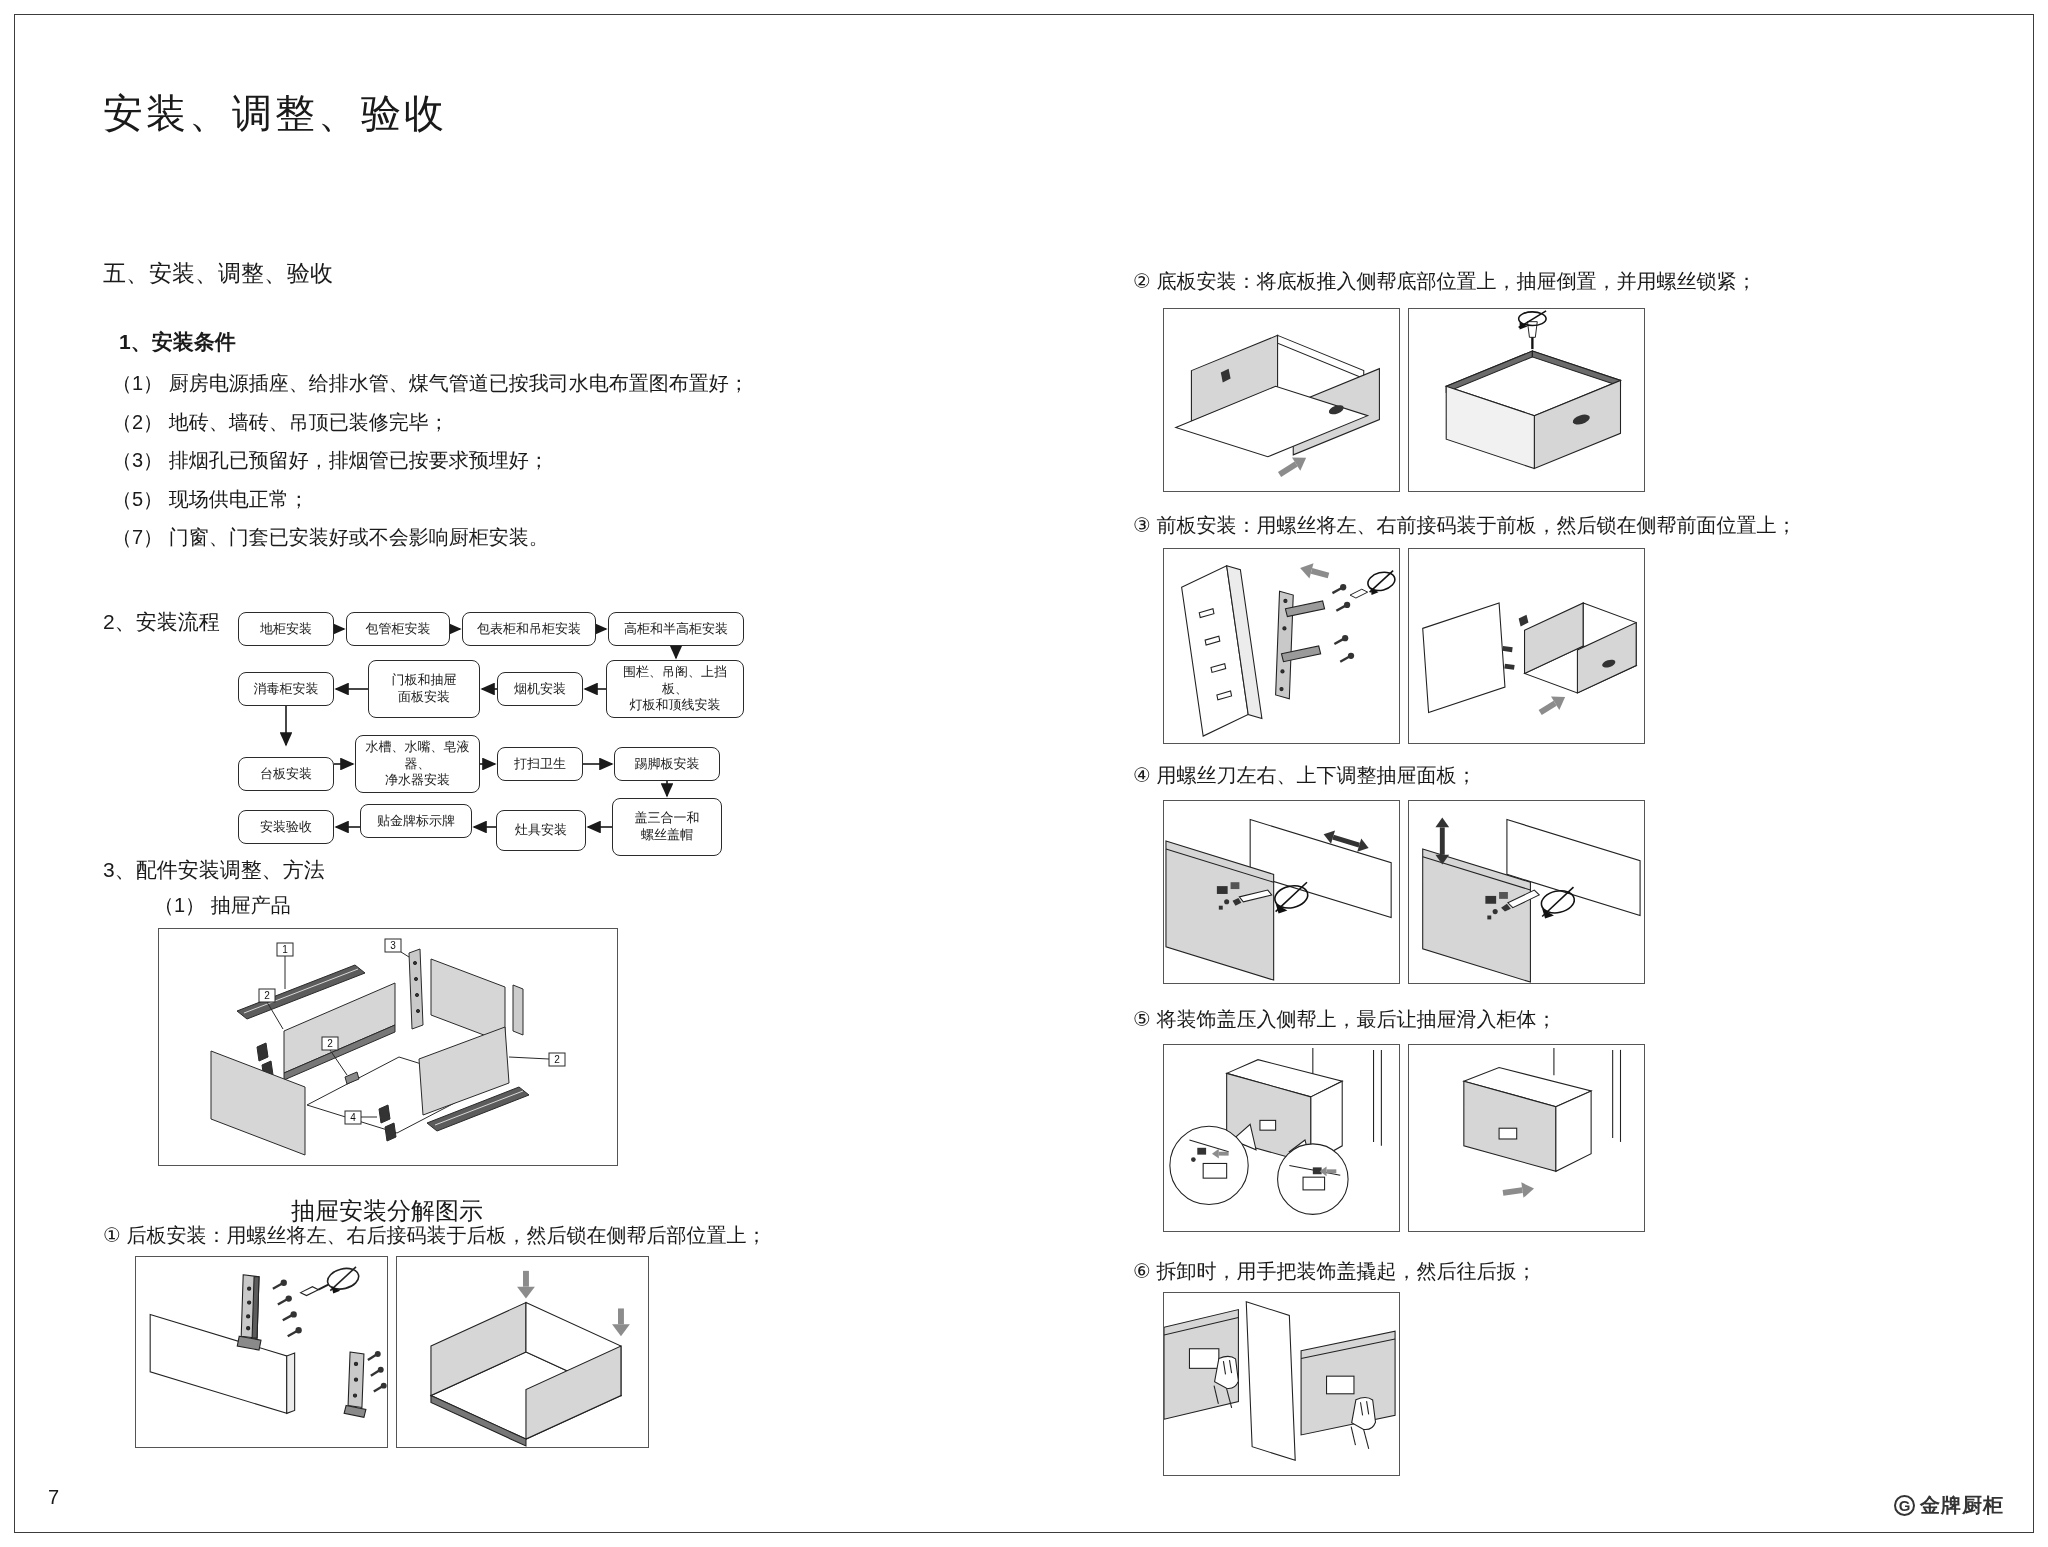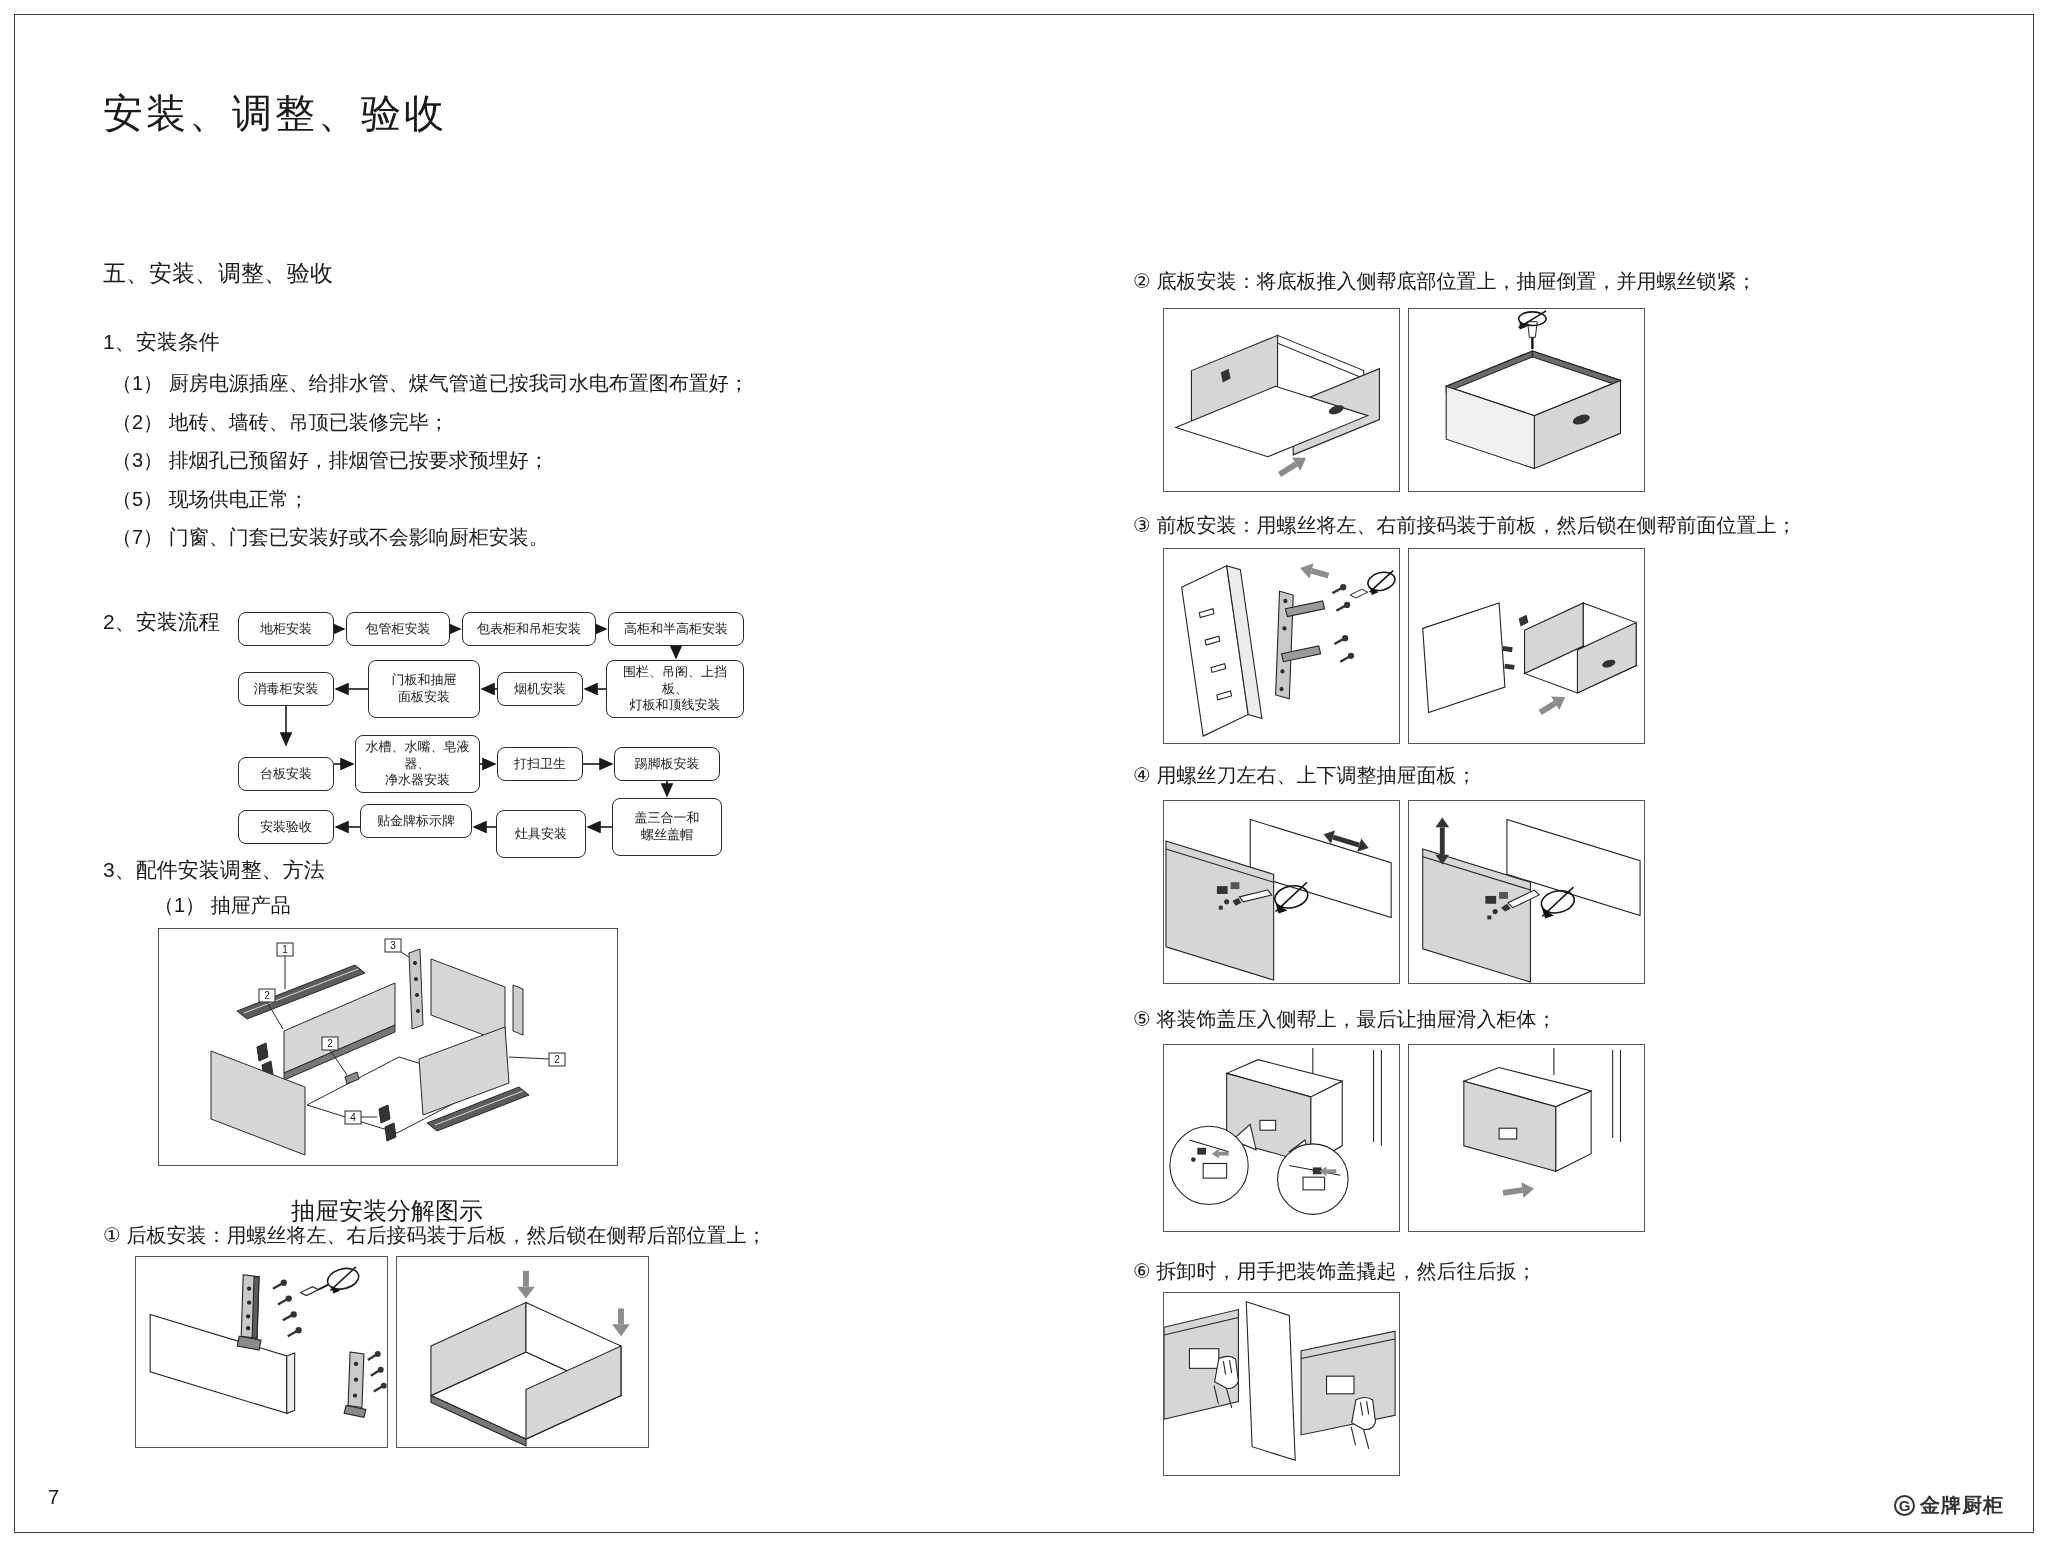--- a/index.html
+++ b/index.html
@@ -35,21 +35,21 @@
 </head>
 <body>
 
 <div class="page">
   <div class="frame"></div>
 
   <div class="abs title">安装、调整、验收</div>
 
   <div class="abs h1" style="left:103px;top:258px;">五、安装、调整、验收</div>
 
-  <div class="abs h2" style="left:103px;top:328px;">1、安装条件</div>
+  <div class="abs h2" style="left:119px;top:328px;font-weight:bold;">1、安装条件</div>
 
   <div class="abs cond-list" id="cond-list">
       <div class="cond-item">（1） 厨房电源插座、给排水管、煤气管道已按我司水电布置图布置好；</div>
       <div class="cond-item">（2） 地砖、墙砖、吊顶已装修完毕；</div>
       <div class="cond-item">（3） 排烟孔已预留好，排烟管已按要求预埋好；</div>
       <div class="cond-item">（5） 现场供电正常；</div>
       <div class="cond-item">（7） 门窗、门套已安装好或不会影响厨柜安装。</div>
     </div>
 
   <div class="abs h2" style="left:103px;top:608px;">2、安装流程</div>
@@ -89,21 +89,21 @@
       <div class="fnode" style="left: 130px; top: 58px; width: 112px; height: 58px;">门板和抽屉
 面板安装</div>
       <div class="fnode" style="left: 0px; top: 70px; width: 96px; height: 34px;">消毒柜安装</div>
       <div class="fnode" style="left: 0px; top: 155px; width: 96px; height: 34px;">台板安装</div>
       <div class="fnode" style="left: 117px; top: 133px; width: 125px; height: 58px;">水槽、水嘴、皂液器、
 净水器安装</div>
       <div class="fnode" style="left: 259px; top: 145px; width: 86px; height: 34px;">打扫卫生</div>
       <div class="fnode" style="left: 376px; top: 145px; width: 106px; height: 34px;">踢脚板安装</div>
       <div class="fnode" style="left: 374px; top: 196px; width: 110px; height: 58px;">盖三合一和
 螺丝盖帽</div>
-      <div class="fnode" style="left: 258px; top: 208px; width: 90px; height: 48px;">灶具安装</div>
+      <div class="fnode" style="left: 258px; top: 208px; width: 90px; height: 41px;">灶具安装</div>
       <div class="fnode" style="left: 122px; top: 202px; width: 112px; height: 34px;">贴金牌标示牌</div>
       <div class="fnode" style="left: 0px; top: 208px; width: 96px; height: 34px;">安装验收</div>
     </div>
 
   <div class="abs h2" style="left:103px;top:856px;">3、配件安装调整、方法</div>
   <div class="abs body-t" style="left:118px;top:892px;margin-left:36px;">（1） 抽屉产品</div>
 
   <div class="abs dia-box">
     <svg width="456" height="234" viewBox="0 0 456 234">
       <g stroke="#2a2a2a" stroke-width="1">

